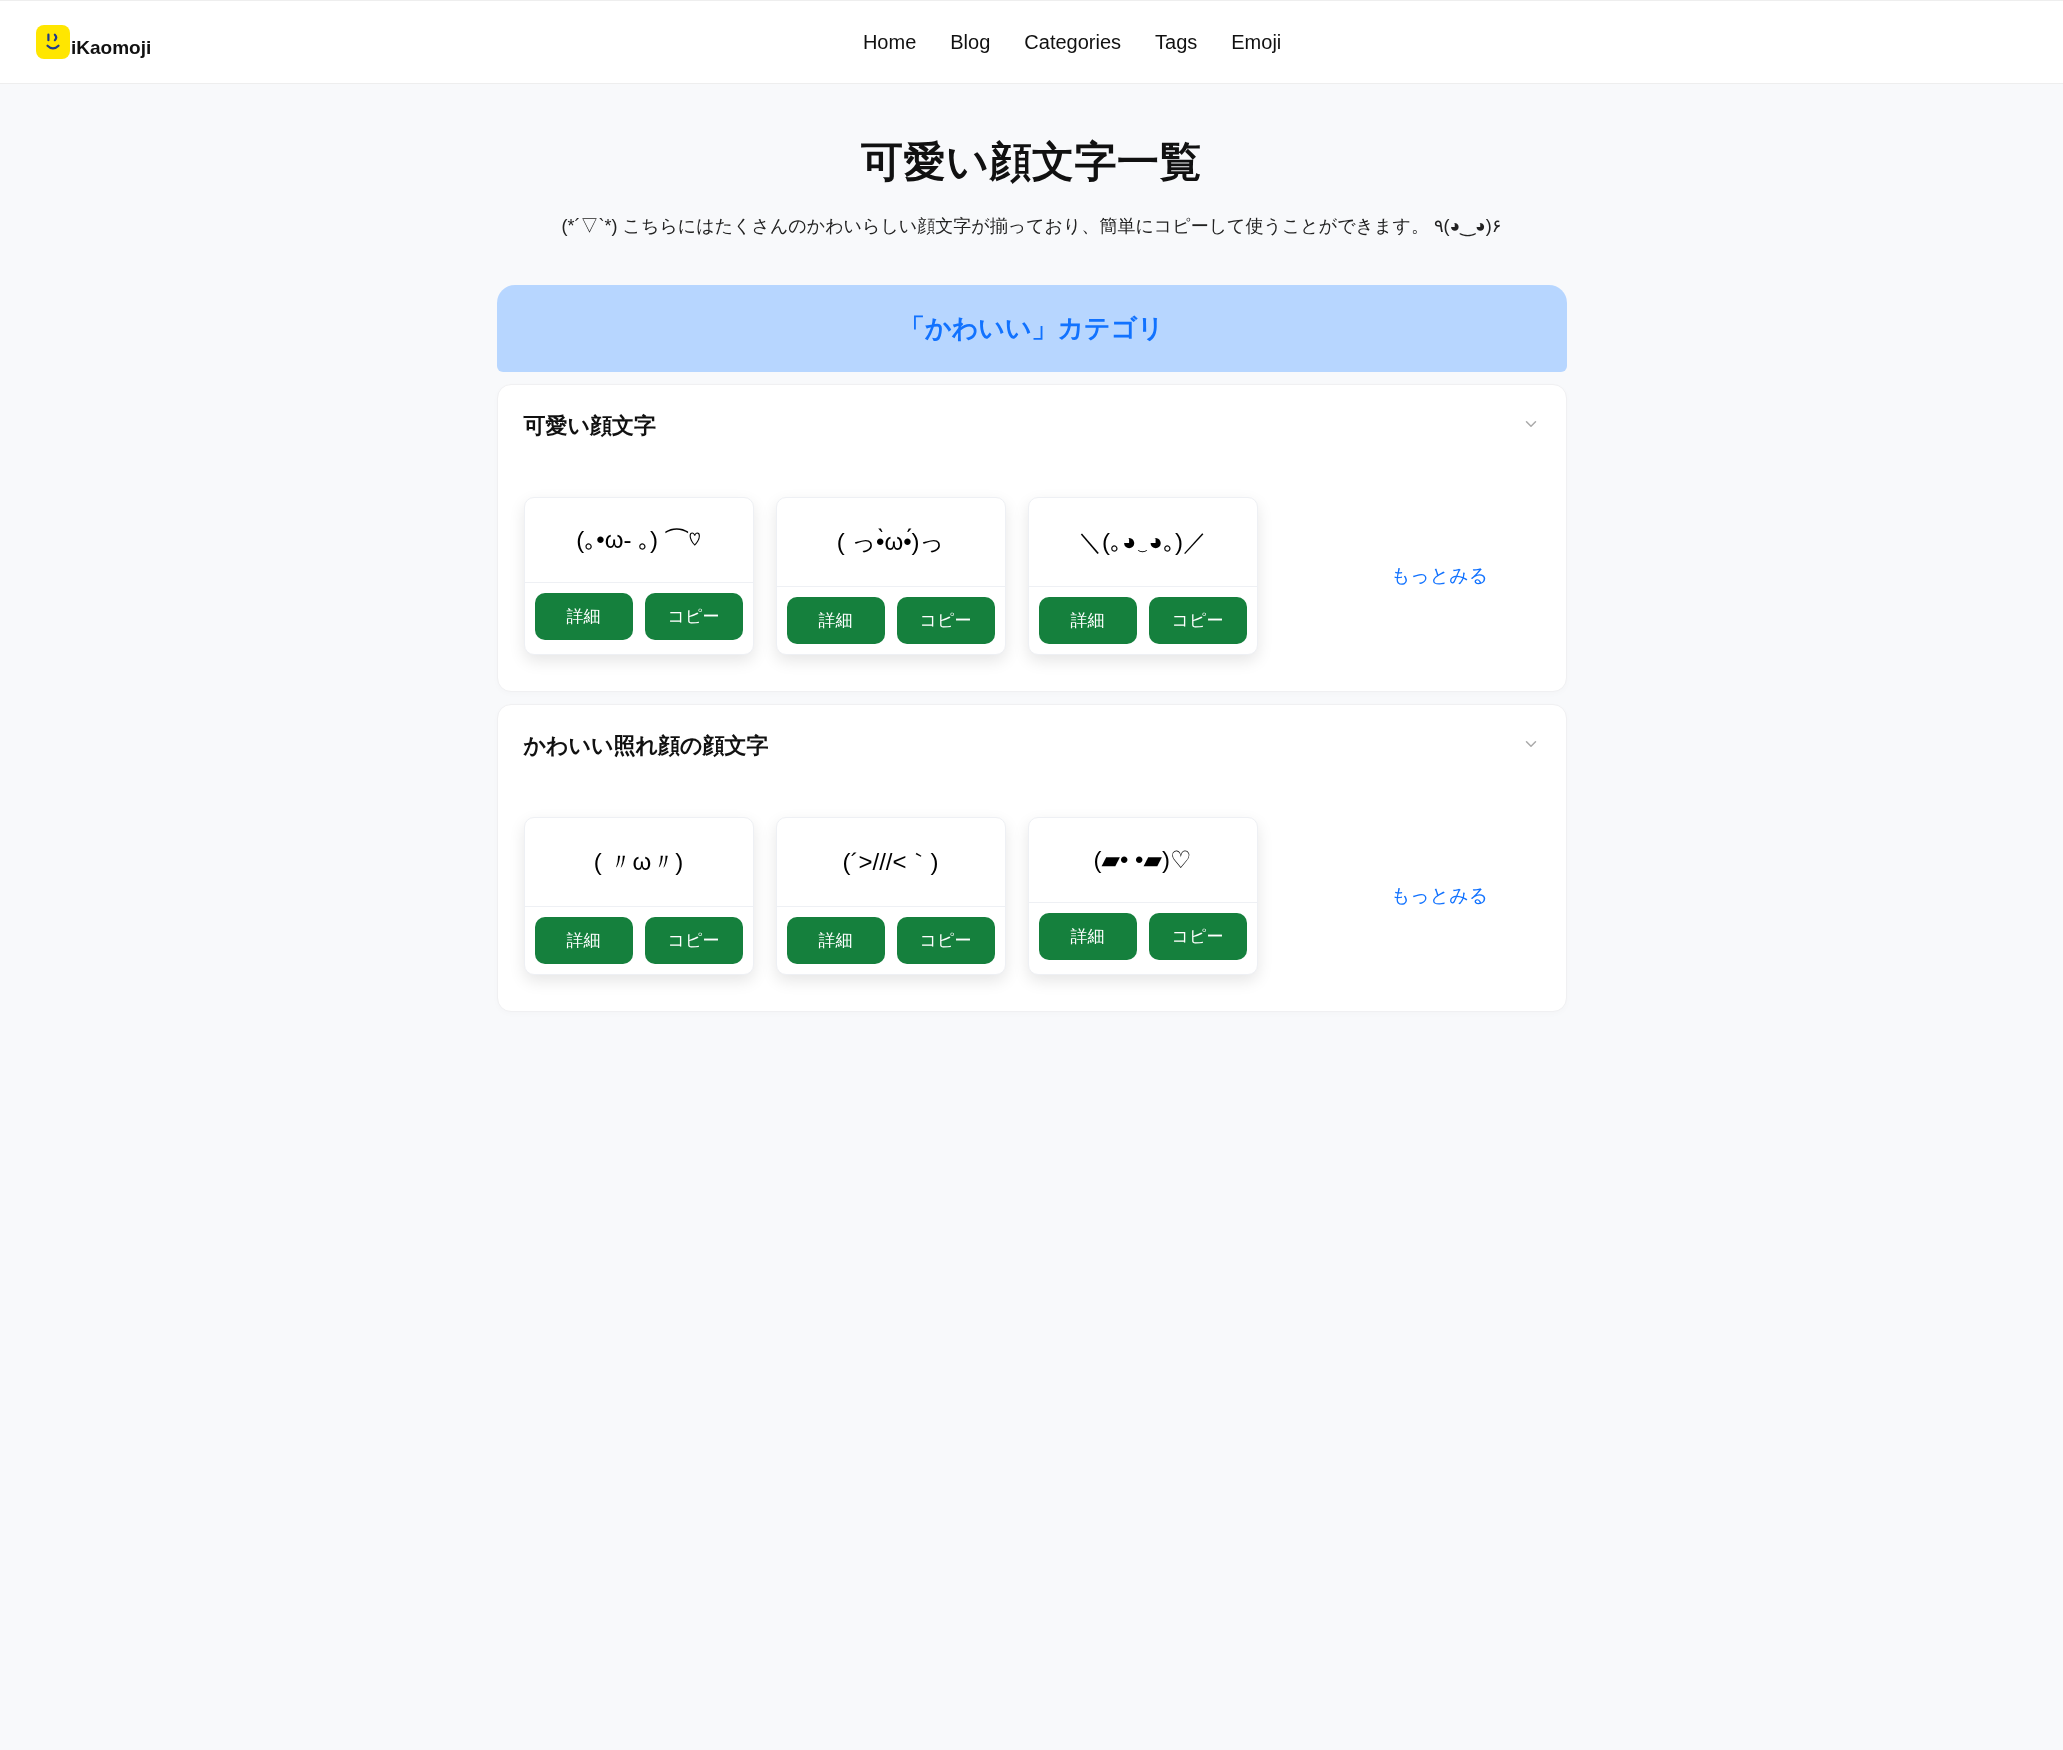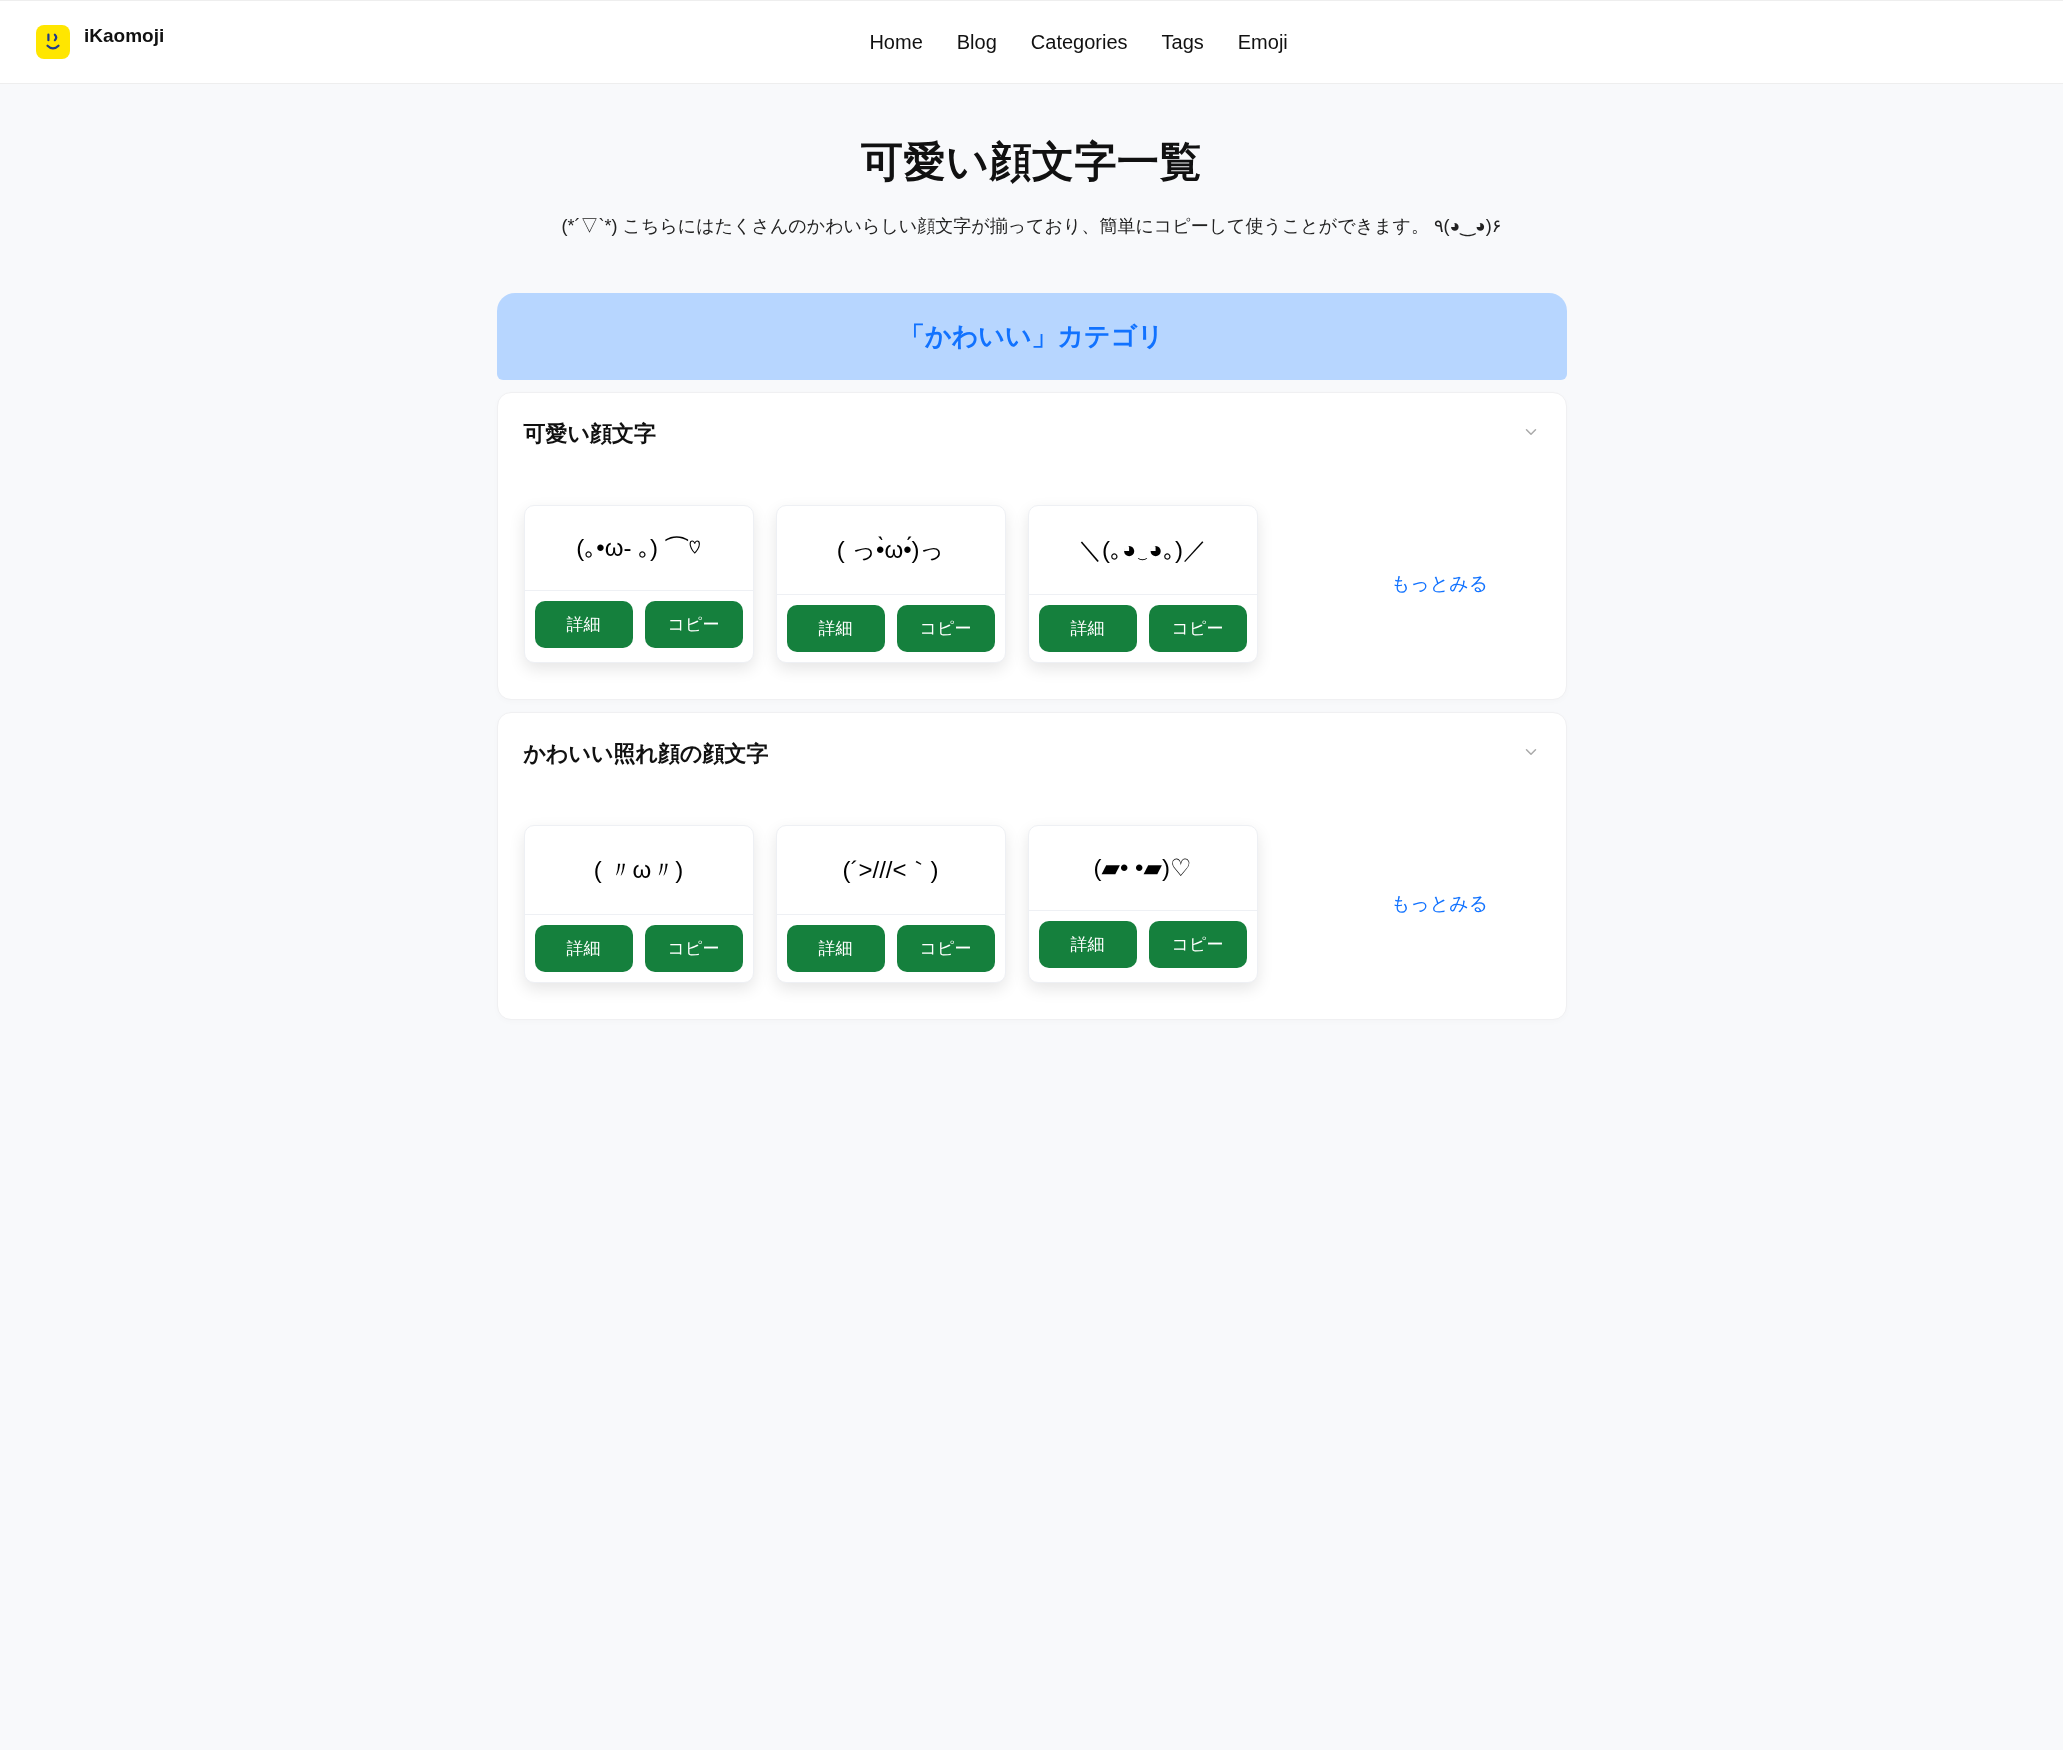--- a/index.html
+++ b/index.html
@@ -12,22 +12,22 @@
     background: #fff;
     border-top: 1px solid #eee;
     border-bottom: 1px solid #eee;
     display: flex;
     align-items: center;
     padding: 0 36px;
     height: 84px;
   }
   .brand {
     display: flex;
-    align-items: flex-start;
-    gap: 14px;
+    align-items: flex-end;
+    gap: 1px;
   }
   .logo {
     width: 34px;
     height: 34px;
     background: #ffe600;
     border-radius: 8px;
     display: flex;
     align-items: center;
     justify-content: center;
   }
@@ -45,21 +45,21 @@
   .nav a {
     color: #111;
     text-decoration: none;
     font-size: 20px;
     font-weight: 500;
     cursor: pointer;
   }
   .hero { text-align: center; padding: 50px 56px 44px; }
   .hero h1 { font-size: 42px; font-weight: 800; letter-spacing: .5px; }
   .hero p  { margin-top: 22px; font-size: 18px; color: #222; line-height: 1.6; }
-  .container { max-width: 1090px; margin: 8px auto; padding: 0 10px 60px; }
+  .container { max-width: 1090px; margin: 0 auto; padding: 0 10px 60px; }
   .category-banner {
     background: #b7d6ff;
     color: #1172ff;
     font-size: 26px;
     font-weight: 700;
     text-align: center;
     padding: 26px 10px;
     border-radius: 18px 18px 6px 6px;
     margin-bottom: 12px;
   }

